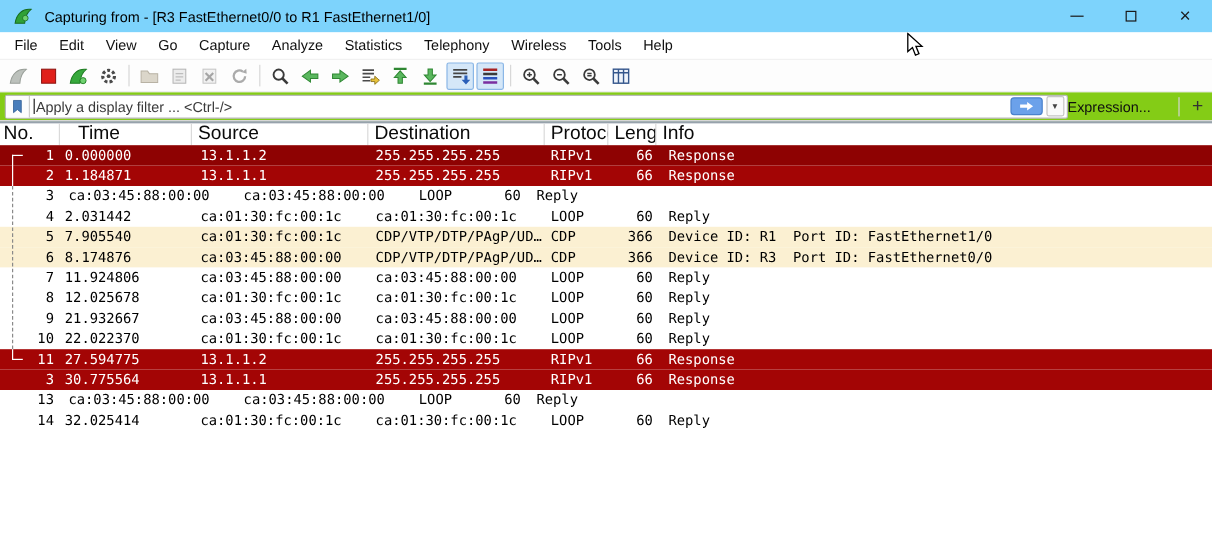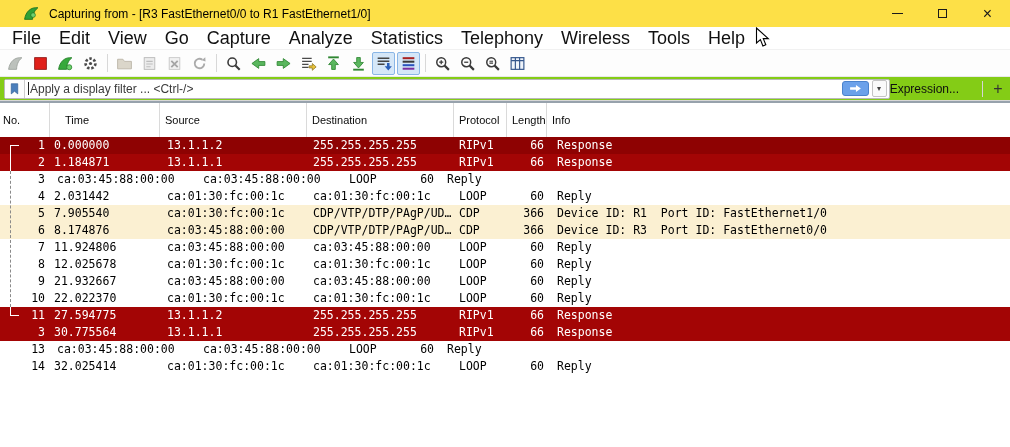--- a/index.html
+++ b/index.html
@@ -1,32 +1,32 @@
 <!DOCTYPE html>
 <html><head>
 <meta charset="utf-8">
 <style>
   *{box-sizing:border-box;margin:0;padding:0}
   html,body{width:1010px;height:447px;overflow:hidden;background:#fff;
     font-family:"Liberation Sans",sans-serif;-webkit-font-smoothing:antialiased}
   .window{position:relative;width:1010px;height:447px;background:#fff}
 
   
-  .titlebar{height:27px;background:#fde047;display:flex;align-items:center;padding-left:23px}
+  .titlebar{height:27px;background:#7dd3fc;display:flex;align-items:center;padding-left:11px}
   .app-icon{width:17px;height:17px;display:flex;align-items:center;justify-content:center}
   .title-text{font-size:12px;color:#000;margin-left:9px;white-space:pre}
   .win-controls{margin-left:auto;display:flex;height:100%}
   .win-btn{width:45px;height:100%;display:flex;align-items:center;justify-content:center;color:#1a1a1a}
   .glyph-min{width:11px;height:1px;background:#1a1a1a}
   .glyph-max{width:9px;height:9px;border:1px solid #1a1a1a}
   .glyph-close{font-size:16px;line-height:1;color:#1a1a1a}
 
   
   .menubar{height:23px;display:flex;align-items:center;background:#fff;padding-left:3px;border-bottom:1px solid #f1f1f1}
-  .menu-item{padding:0 9px;font-size:18px;color:#101010;height:100%;display:flex;align-items:center;cursor:default}
+  .menu-item{padding:0 9px;font-size:12px;color:#101010;height:100%;display:flex;align-items:center;cursor:default}
 
   
   .toolbar{height:27px;display:flex;align-items:center;background:#fdfdfd;padding-left:3px;border-bottom:1px solid #e9e9e9}
   .tbtn{width:23px;height:23px;margin:0 1px;display:flex;align-items:center;justify-content:center;border-radius:2px;border:1px solid transparent}
   .tbtn span{display:flex}
   .tbtn svg{width:17px;height:17px}
   .tbtn.active{background:#d5e7f8;border:1px solid #8ab6e6}
   .tsep{width:1px;height:18px;background:#d8d8d8;margin:0 4px}
 
   
@@ -39,22 +39,22 @@
   .apply-btn{width:27px;height:15px;background:#6ba1ea;border:1px solid #4a82cc;border-radius:3px;display:flex;align-items:center;justify-content:center;margin-right:3px}
   .apply-btn svg{width:13px;height:9px}
   .caret-btn{width:15px;height:17px;border:1px solid #c4c4c4;border-radius:2px;background:#fafafa;display:flex;align-items:center;justify-content:center;font-size:8px;color:#444;margin-right:2px}
   .filter-right{display:flex;align-items:center;flex:1;justify-content:flex-end}
   .expression-label{font-size:12px;color:#0f0f0f;margin-right:16px}
   .filter-sep{width:1px;height:16px;background:#d5d5d5;margin:0 7px}
   .add-btn{font-size:16px;color:#333;width:16px;text-align:center;line-height:1}
 
   
   .packet-list{border-top:2px solid #97a2ac;font-family:"DejaVu Sans Mono","Liberation Mono",monospace;font-size:11.5px}
-  .plheader{display:flex;height:34px;background:#fff;align-items:stretch;
-    font-family:"Liberation Sans",sans-serif;font-size:11px;color:#0a0a0a}
+  .plheader{display:flex;height:18px;background:#fff;align-items:stretch;
+    font-family:"Liberation Sans",sans-serif;font-size:16px;color:#0a0a0a}
   .hcell{display:flex;align-items:center;border-right:1px solid #dadada;padding-left:5px;overflow:hidden;white-space:pre}
   .hcell.c0{padding-left:3px}
   .hcell.c1{padding-left:15px}
   .hcell.c6{border-right:none}
   .c0{width:50px}.c1{width:110px}.c2{width:147px}.c3{width:147px}.c4{width:53px}.c5{width:40px}.c6{flex:1;min-width:0}
   .plbody{position:relative}
   .prow{display:flex;height:17px;line-height:17px}
   .cell{overflow:hidden;white-space:pre}
   .cell.c0{text-align:right;padding-right:5px}
   .cell.c1{padding-left:4px}

